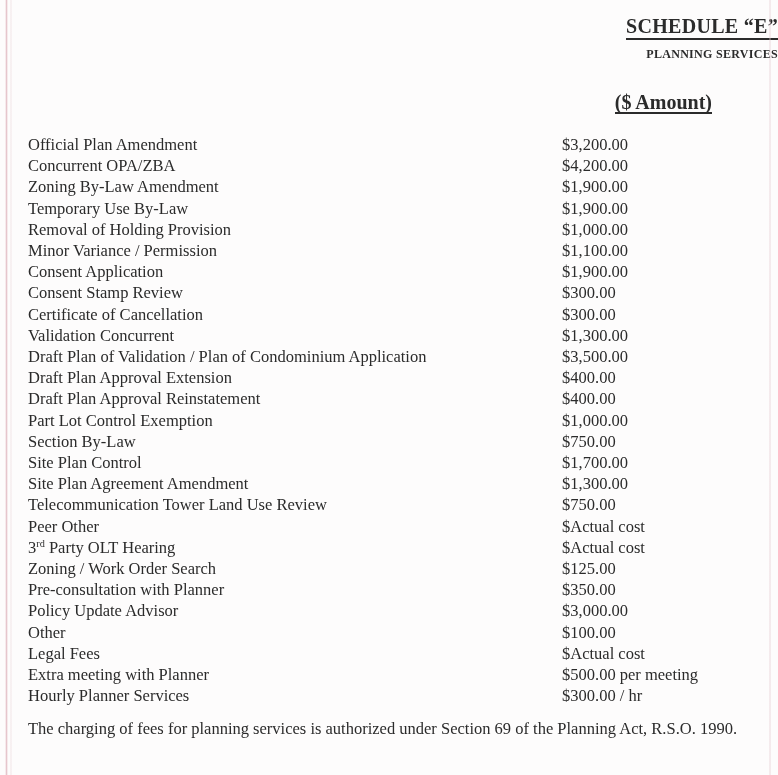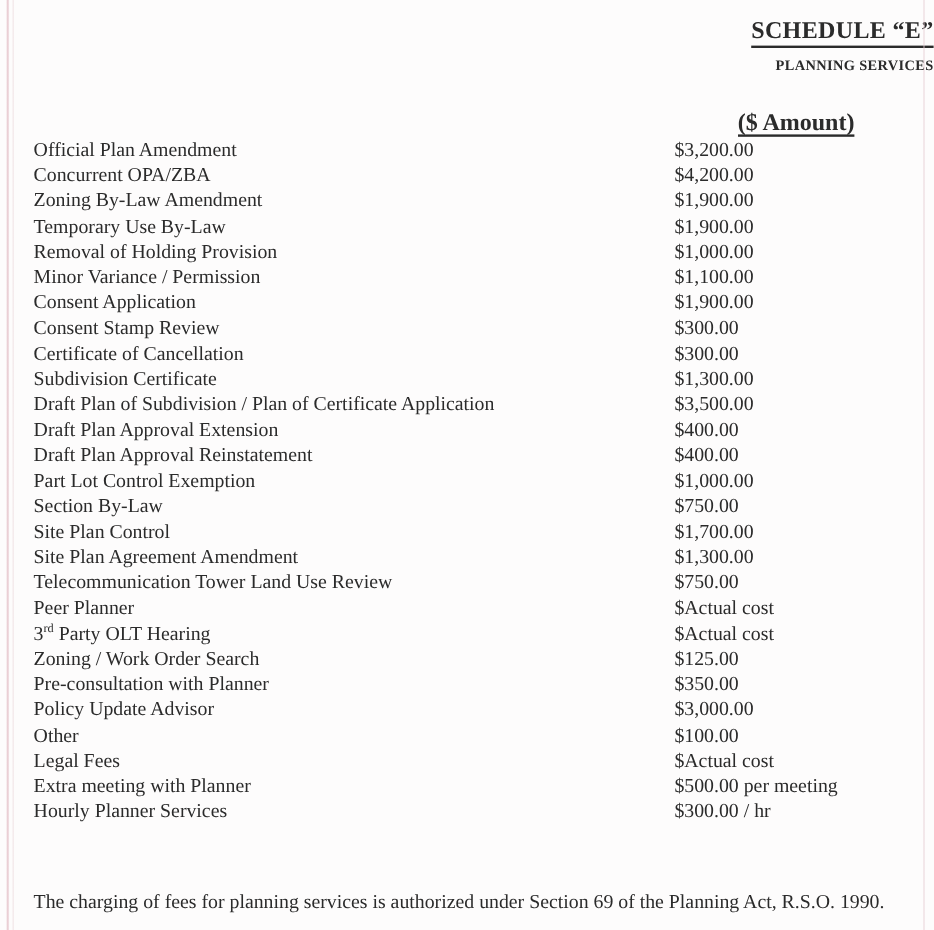--- a/index.html
+++ b/index.html
@@ -79,20 +79,21 @@
   .col-header-amount {
     font-size: 20px;
     font-weight: bold;
     display: inline-block;
     border-bottom: 2px solid #2b2b2b;
     line-height: 20px;
   }
 
   
   .fee-table {
+    margin-top: 20px;
     width: 100%;
     border-collapse: collapse;
   }
   .fee-table td {
     font-size: 16.5px;
     line-height: 21.2px;
     padding: 0;
     vertical-align: baseline;
     white-space: nowrap;
   }
@@ -107,21 +108,21 @@
     font-size: 0.62em;
     vertical-align: super;
     line-height: 0;
   }
 
   
   .footnote {
     position: absolute;
     left: 28px;
     right: 30px;
-    top: 741px;
+    top: 718px;
     font-size: 16.5px;
     line-height: 21.5px;
   }
 </style>
 </head>
 <body>
 
 <div class="page">
 
   <div class="scan-edge left"></div>
@@ -169,25 +170,25 @@
         </tr>
         <tr>
           <td class="desc">Consent Stamp Review</td>
           <td class="amount">$300.00</td>
         </tr>
         <tr>
           <td class="desc">Certificate of Cancellation</td>
           <td class="amount">$300.00</td>
         </tr>
         <tr>
-          <td class="desc">Subdivision Certificate</td>
+          <td class="desc">Validation Concurrent</td>
           <td class="amount">$1,300.00</td>
         </tr>
         <tr>
-          <td class="desc">Draft Plan of Subdivision / Plan of Certificate Application</td>
+          <td class="desc">Draft Plan of Validation / Plan of Condominium Application</td>
           <td class="amount">$3,500.00</td>
         </tr>
         <tr>
           <td class="desc">Draft Plan Approval Extension</td>
           <td class="amount">$400.00</td>
         </tr>
         <tr>
           <td class="desc">Draft Plan Approval Reinstatement</td>
           <td class="amount">$400.00</td>
         </tr>
@@ -205,21 +206,21 @@
         </tr>
         <tr>
           <td class="desc">Site Plan Agreement Amendment</td>
           <td class="amount">$1,300.00</td>
         </tr>
         <tr>
           <td class="desc">Telecommunication Tower Land Use Review</td>
           <td class="amount">$750.00</td>
         </tr>
         <tr>
-          <td class="desc">Peer Planner</td>
+          <td class="desc">Peer Other</td>
           <td class="amount">$Actual cost</td>
         </tr>
         <tr>
           <td class="desc">3<sup>rd</sup> Party OLT Hearing</td>
           <td class="amount">$Actual cost</td>
         </tr>
         <tr>
           <td class="desc">Zoning / Work Order Search</td>
           <td class="amount">$125.00</td>
         </tr>

